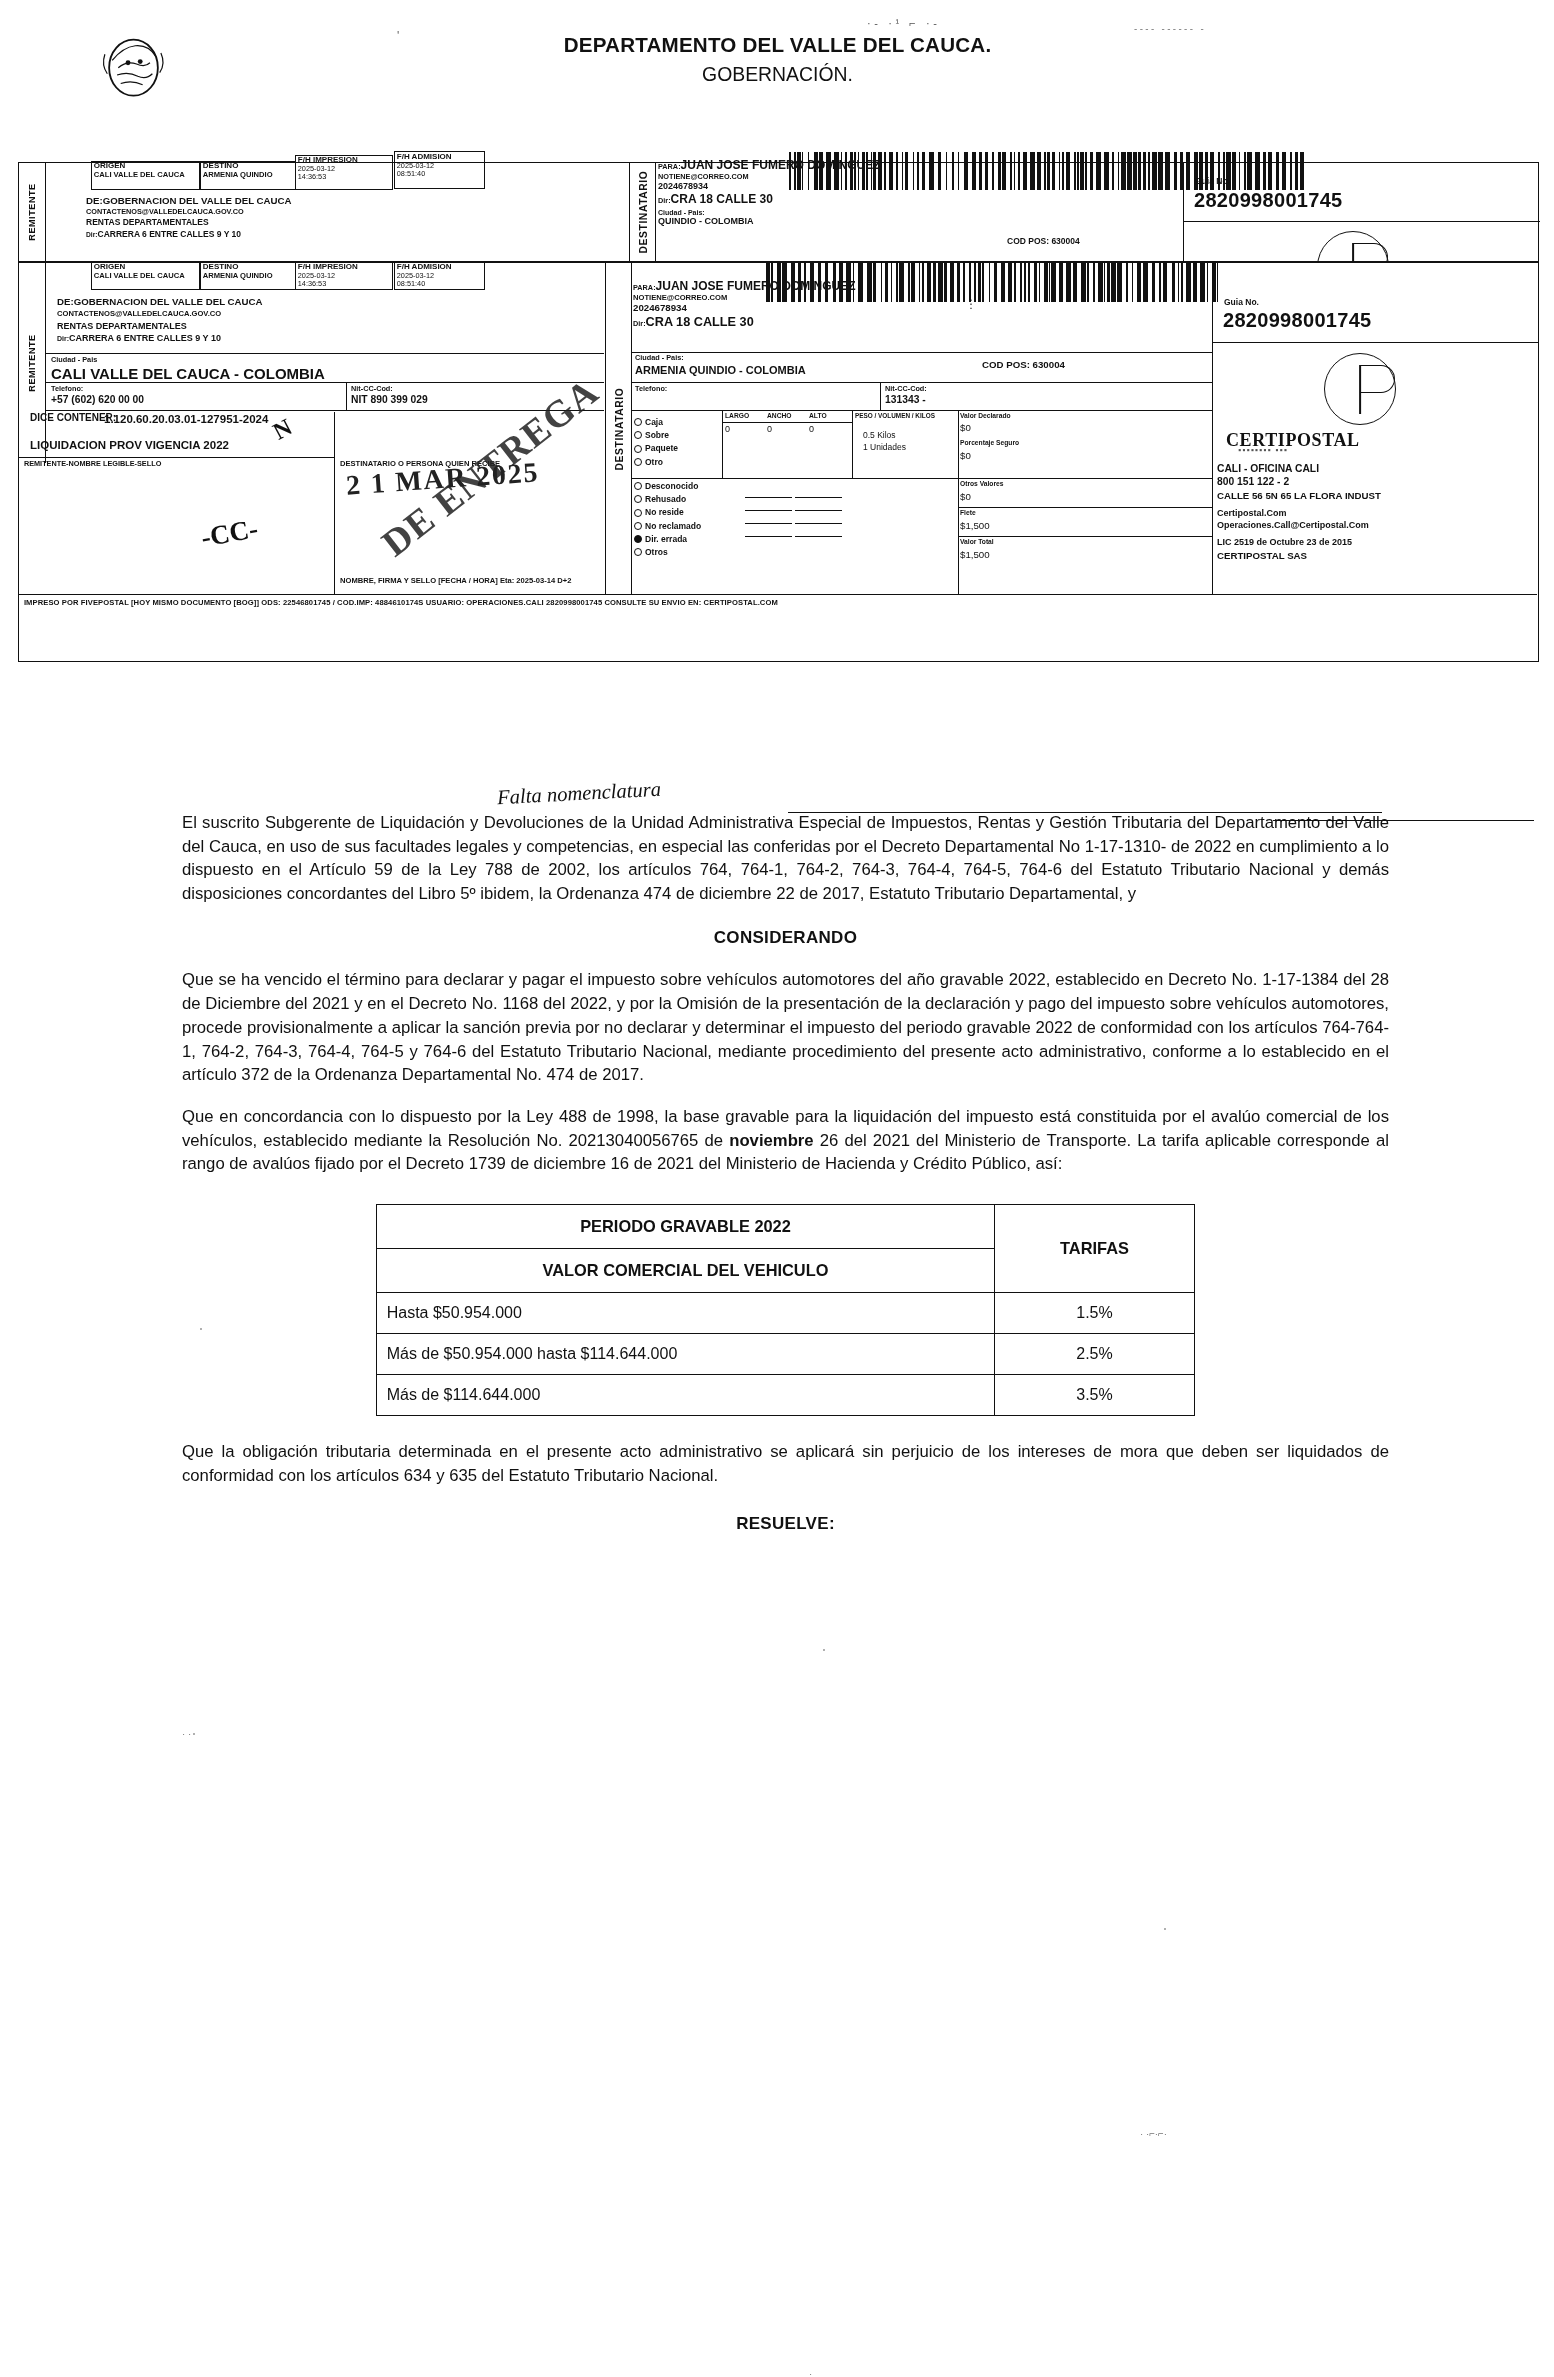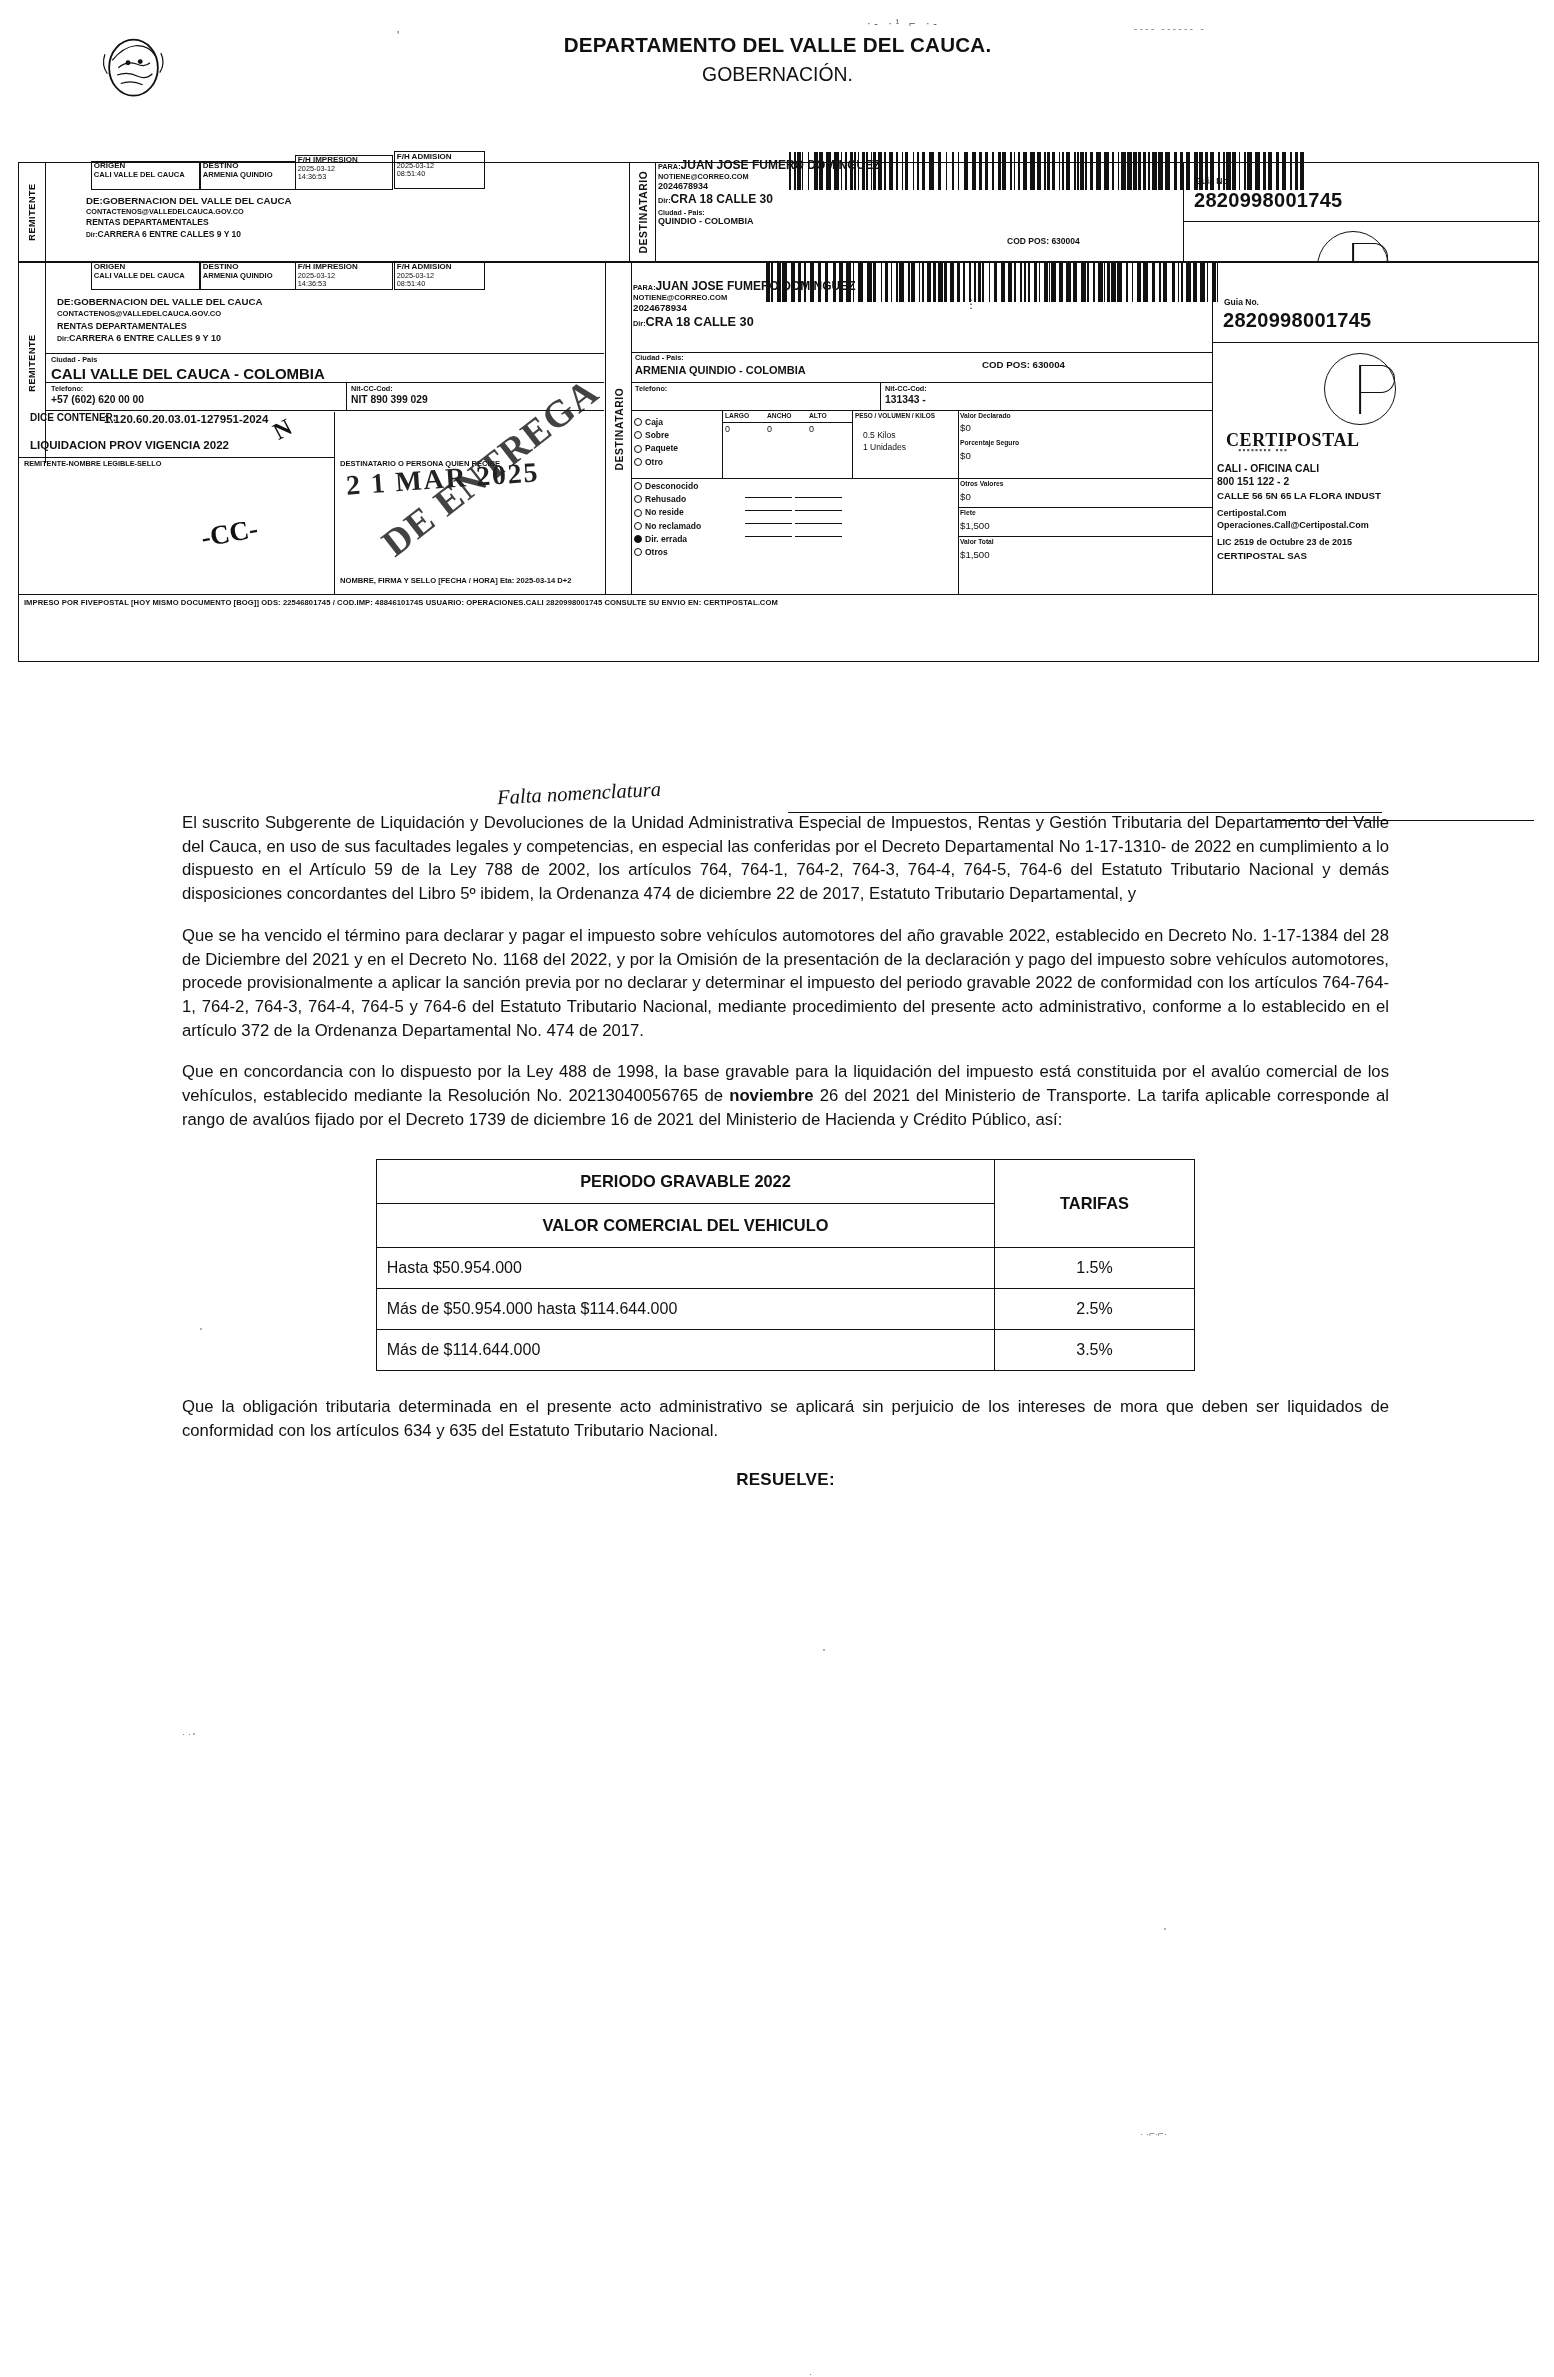--- a/index.html
+++ b/index.html
@@ -542,20 +542,21 @@
   </div>
 
   <div class="handwrite" style="left:497px; top:782px;">Falta nomenclatura</div>
   <div class="strikeline" style="left:1273px; top:820px; width:261px;"></div>
   <div class="strikeline" style="left:788px; top:812px; width:594px; height:0.9px;"></div>
 
   <div class="bodywrap">
 
     <p class="tx">El suscrito Subgerente de Liquidación y Devoluciones de la Unidad Administrativa Especial de Impuestos, Rentas y Gestión Tributaria del Departamento del Valle del Cauca, en uso de sus facultades legales y competencias, en especial las conferidas por el Decreto Departamental No 1-17-1310- de 2022 en cumplimiento a lo dispuesto en el Artículo 59 de la Ley 788 de 2002, los artículos 764, 764-1, 764-2, 764-3, 764-4, 764-5, 764-6 del Estatuto Tributario Nacional y demás disposiciones concordantes del Libro 5º ibidem, la Ordenanza 474 de diciembre 22 de 2017, Estatuto Tributario Departamental, y</p>
 
+    <h2 class="ctr">CONSIDERANDO</h2>
 
     <p class="tx">Que se ha vencido el término para declarar y pagar el impuesto sobre vehículos automotores del año gravable 2022, establecido en  Decreto No. 1-17-1384 del 28 de Diciembre del 2021 y en el Decreto No. 1168 del 2022, y por la Omisión de la presentación de la declaración y pago del impuesto sobre vehículos automotores, procede provisionalmente a aplicar la sanción previa por no declarar y determinar el impuesto del periodo gravable 2022 de conformidad con los artículos 764-764-1, 764-2, 764-3, 764-4, 764-5 y 764-6 del Estatuto Tributario Nacional, mediante procedimiento del presente acto administrativo, conforme a lo establecido en el artículo 372 de la Ordenanza Departamental No. 474 de 2017.</p>
 
     <p class="tx">
       <span>Que en concordancia con lo dispuesto por la Ley 488 de 1998, la base gravable para la liquidación del impuesto está constituida por el avalúo comercial de los vehículos, establecido mediante la Resolución No. 20213040056765 de </span><b>noviembre</b><span> 26 del 2021 del Ministerio de Transporte. La tarifa aplicable corresponde al rango de avalúos fijado por el Decreto 1739 de diciembre 16 de 2021 del Ministerio de Hacienda y Crédito Público, así:</span>
     </p>
 
     <table class="tbl">
       <tbody>
           <tr>

